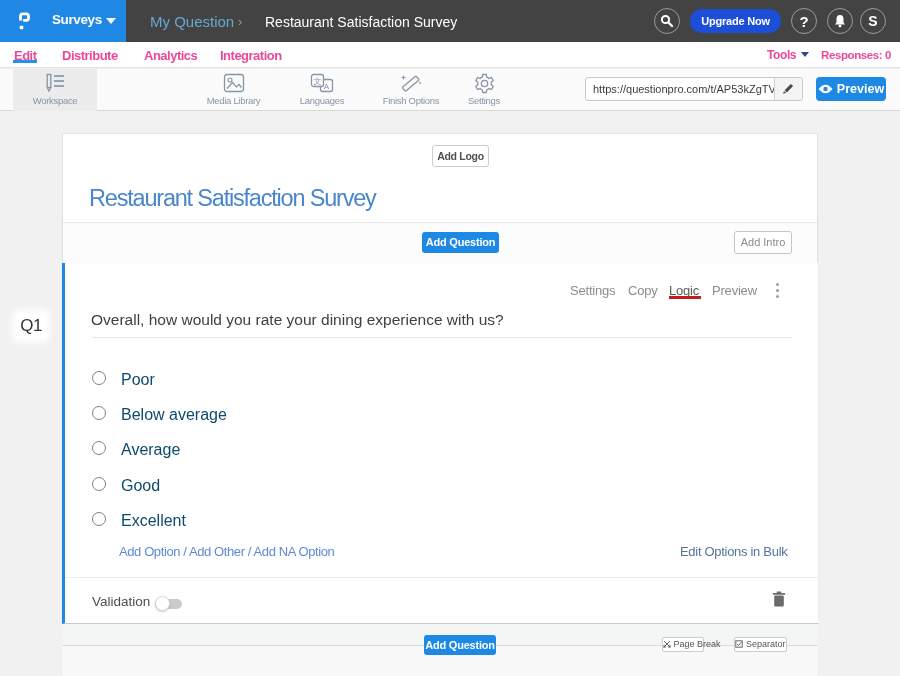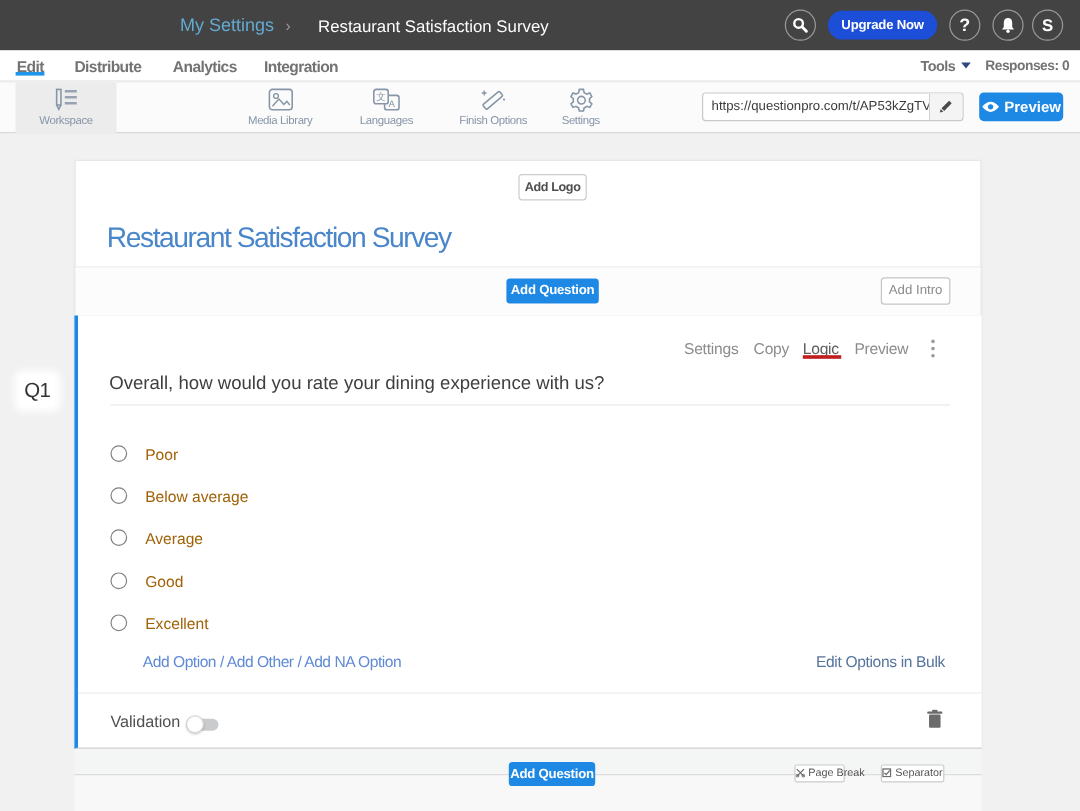--- a/index.html
+++ b/index.html
@@ -15,21 +15,21 @@
 #bluebox .caret { position:absolute; left:106px; top:18px; width:0; height:0; border-left:5.5px solid transparent; border-right:5.5px solid transparent; border-top:6.5px solid #fff; }
 .crumb { position:absolute; top:13px; font-size:15px; }
 #crumb1 { left:150px; color:#64a9d0; }
 #crumbsep { left:238px; color:#9a9a9a; font-size:13px; top:14px; }
 #crumb2 { left:265px; color:#fdfdfd; font-size:14px; top:14px; }
 .circbtn { position:absolute; top:8px; width:26px; height:26px; border:1px solid #9b9b9b; border-radius:50%; color:#fff; text-align:center; }
 #upgrade { position:absolute; left:690px; top:9px; width:91px; height:24px; background:#1d4ed8; border-radius:12px; color:#fff; font-size:11px; font-weight:700; letter-spacing:-0.2px; text-align:center; line-height:24px; }
 
 
 #navrow { position:absolute; left:0; top:42px; width:900px; height:26px; background:#fff; border-bottom:1px solid #e4e4e4; }
-.navitem { position:absolute; top:6px; color:#737373; font-size:13px; font-weight:700; letter-spacing:-0.5px; }
+.navitem { position:absolute; top:6px; color:#ec4899; font-size:13px; font-weight:700; letter-spacing:-0.5px; }
 #editu { position:absolute; left:13px; top:18px; width:24px; height:3px; background:#1e95e8; }
 #toolscaret { display:inline-block; width:0; height:0; border-left:4px solid transparent; border-right:4px solid transparent; border-top:5px solid #2d4a80; margin-left:5px; vertical-align:2px; }
 
 
 #toolrow { position:absolute; left:0; top:69px; width:900px; height:42px; background:#fbfbfb; border-bottom:1px solid #d7d7d7; }
 .tbitem { position:absolute; top:0; height:42px; text-align:center; color:#8695a7; }
 .tbitem .lbl { position:absolute; width:200px; left:50%; margin-left:-100px; top:26px; font-size:9.5px; letter-spacing:-0.3px; color:#8695a7; }
 .tbitem svg { position:absolute; top:4px; left:50%; }
 #tb-workspace { background:#ececec; }
 #urlwrap { position:absolute; left:585px; top:8px; width:218px; height:24px; background:#fff; border:1px solid #c9c9c9; border-radius:3px; }
@@ -49,39 +49,47 @@
 #qcard { position:absolute; left:62px; top:263px; width:756px; height:361px; background:#fff; border-left:3px solid #1e88e5; border-bottom:1px solid #c9c9c9; box-shadow:0 1px 2px rgba(0,0,0,0.06); }
 #q1lab { position:absolute; left:16px; top:313px; width:30px; height:26px; background:#fff; border-radius:3px; color:#333; font-size:17px; letter-spacing:-0.5px; font-weight:400; text-align:center; line-height:26px; box-shadow:0 0 6px 4px rgba(255,255,255,0.9); }
 .qtab { position:absolute; top:20px; color:#8c8c8c; font-size:13px; letter-spacing:-0.2px; }
 #logicu { position:absolute; left:604px; top:33px; width:32px; height:3px; background:#c11f1f; }
 #qdots { position:absolute; left:711px; top:20px; width:3px; }
 #qdots i { display:block; width:3px; height:3px; border-radius:50%; background:#9a9a9a; margin-bottom:3px; }
 #qtext { position:absolute; left:26px; top:48px; color:#3f3f3f; font-size:15.5px; }
 #qtextdiv { position:absolute; left:27px; top:74px; width:700px; height:1px; background:#e8e8e8; }
 .optrow { position:absolute; left:27px; }
 .radio { position:absolute; left:0; top:0; width:14px; height:14px; border:1.5px solid #818181; border-radius:50%; background:#fff; }
-.optlbl { position:absolute; left:29px; top:0px; color:#a16207; font-size:13px; }
+.optlbl { position:absolute; left:29px; top:0px; color:#0c4a6e; font-size:16px; }
 #addlinks { position:absolute; left:54px; top:281px; color:#6089d6; font-size:13px; letter-spacing:-0.4px; }
 #bulk { position:absolute; left:615px; top:281px; color:#56749c; font-size:13px; letter-spacing:-0.3px; }
 #vdiv { position:absolute; left:0px; top:314px; width:753px; height:1px; background:#ececec; }
 #vlabel { position:absolute; left:27px; top:331px; color:#4f4f4f; font-size:13.5px; }
 #toggle { position:absolute; left:90px; top:336px; width:27px; height:10px; background:#c9cbcd; border-radius:5px; }
 #knob { position:absolute; left:-0.5px; top:-3px; width:15px; height:15px; background:#fff; border:1px solid #d8d8d8; border-radius:50%; box-shadow:0 1px 2px rgba(0,0,0,0.2); }
 #trash { position:absolute; left:707px; top:328px; }
 
 
 #bhr { position:absolute; left:62px; top:645px; width:756px; height:31px; background:#f8f8f8; border-top:1px solid #dcdcdc; }
 #addq2 { position:absolute; left:424px; top:635px; width:72px; height:20px; background:#1e88e5; border-radius:3px; color:#fff; font-size:11px; font-weight:700; letter-spacing:-0.2px; text-align:center; line-height:20px; }
 .minibtn { position:absolute; top:637px; height:15px; background:#fff; border:1px solid #ccc; border-radius:2px; color:#555; font-size:9px; line-height:13px; text-align:center; }
 </style>
 </head>
 <body>
 
 <div id="topbar">
-  <span class="crumb" id="crumb1">My Settings</span>
+  <div id="bluebox">
+    <svg width="11" height="19" viewBox="0 0 11 19" style="overflow:visible">
+      <path d="M1.5 8.5 L1.5 5 Q1.5 2.8 3.8 2.8 L7.2 2.8 Q9.5 2.8 9.5 5 L9.5 7.2 Q9.5 9.4 7.2 9.4 L5.2 9.4" fill="none" stroke="#fff" stroke-width="2.8" stroke-linecap="round" stroke-linejoin="round"></path>
+      <rect x="0.7" y="14.7" width="3.6" height="3.5" rx="0.8" fill="#fff"></rect>
+    </svg>
+    <span class="survtxt">Surveys</span>
+    <div class="caret"></div>
+  </div>
+  <span class="crumb" id="crumb1">My Question</span>
   <span class="crumb" id="crumbsep">›</span>
   <span class="crumb" id="crumb2">Restaurant Satisfaction Survey</span>
   <div class="circbtn" style="left:654px;">
     <svg width="14" height="14" viewBox="0 0 14 14" style="margin-top:5px;">
       <circle cx="5.5" cy="5.5" r="3.6" fill="none" stroke="#fff" stroke-width="2"></circle>
       <line x1="8.5" y1="8.5" x2="12" y2="12" stroke="#fff" stroke-width="2.4" stroke-linecap="round"></line>
     </svg>
   </div>
   <div id="upgrade">Upgrade Now</div>
   <div class="circbtn" style="left:791px; font-size:15px; font-weight:700; line-height:25px;">?</div>

